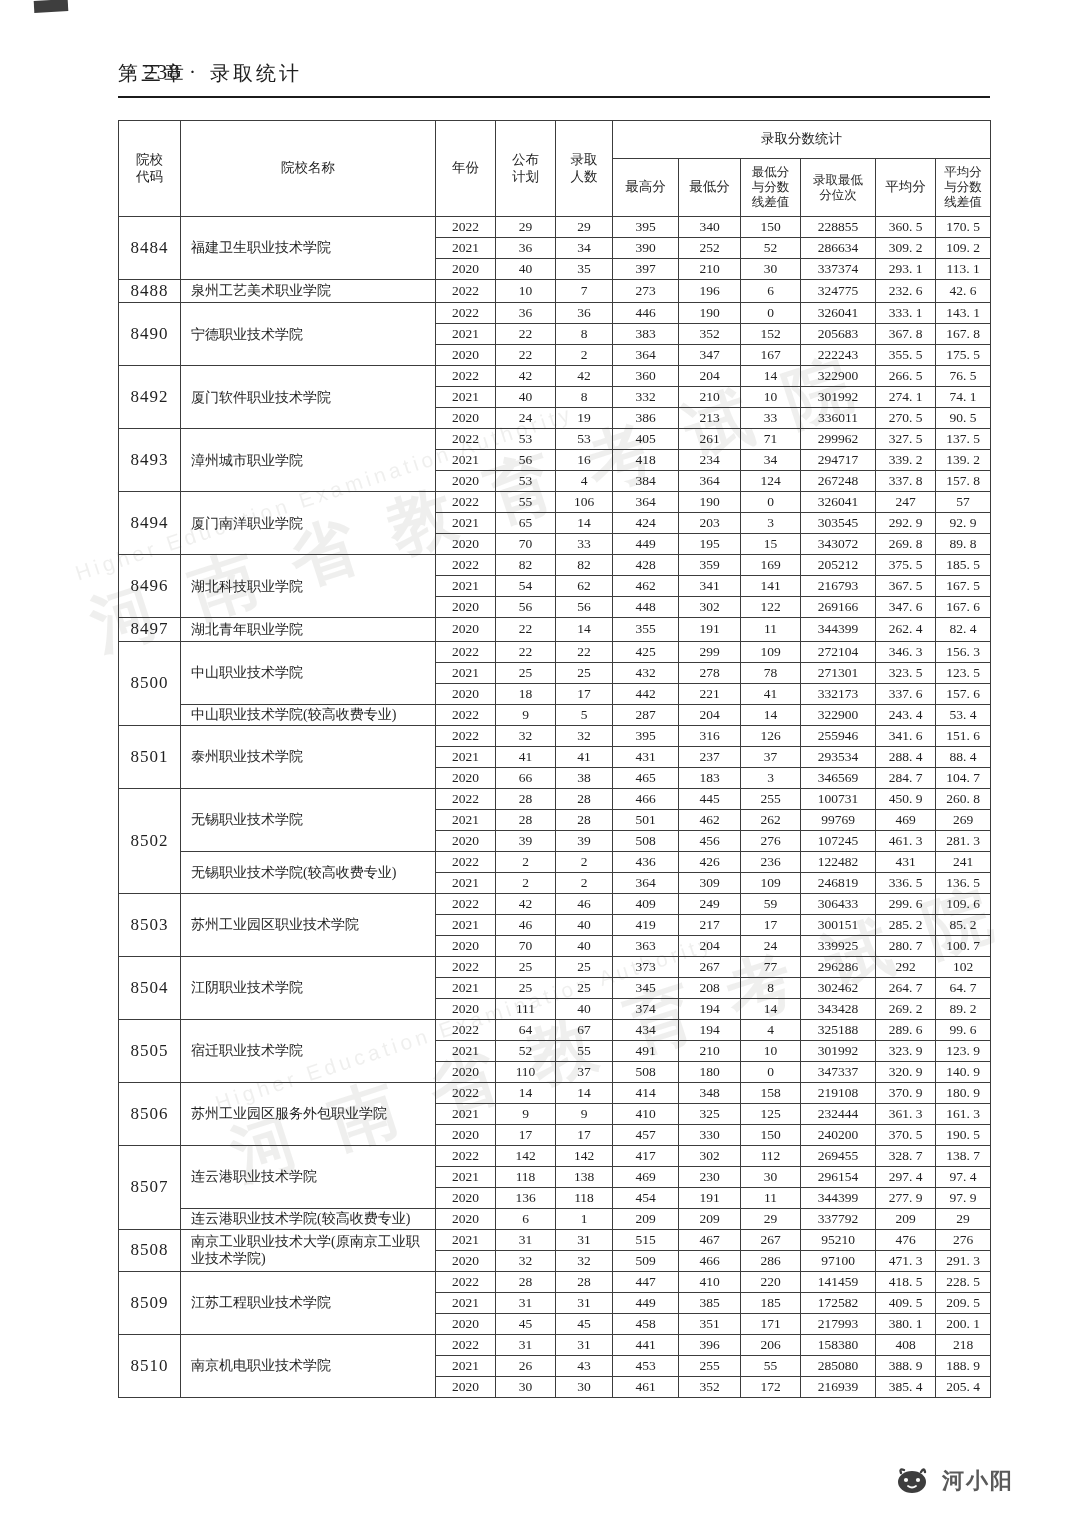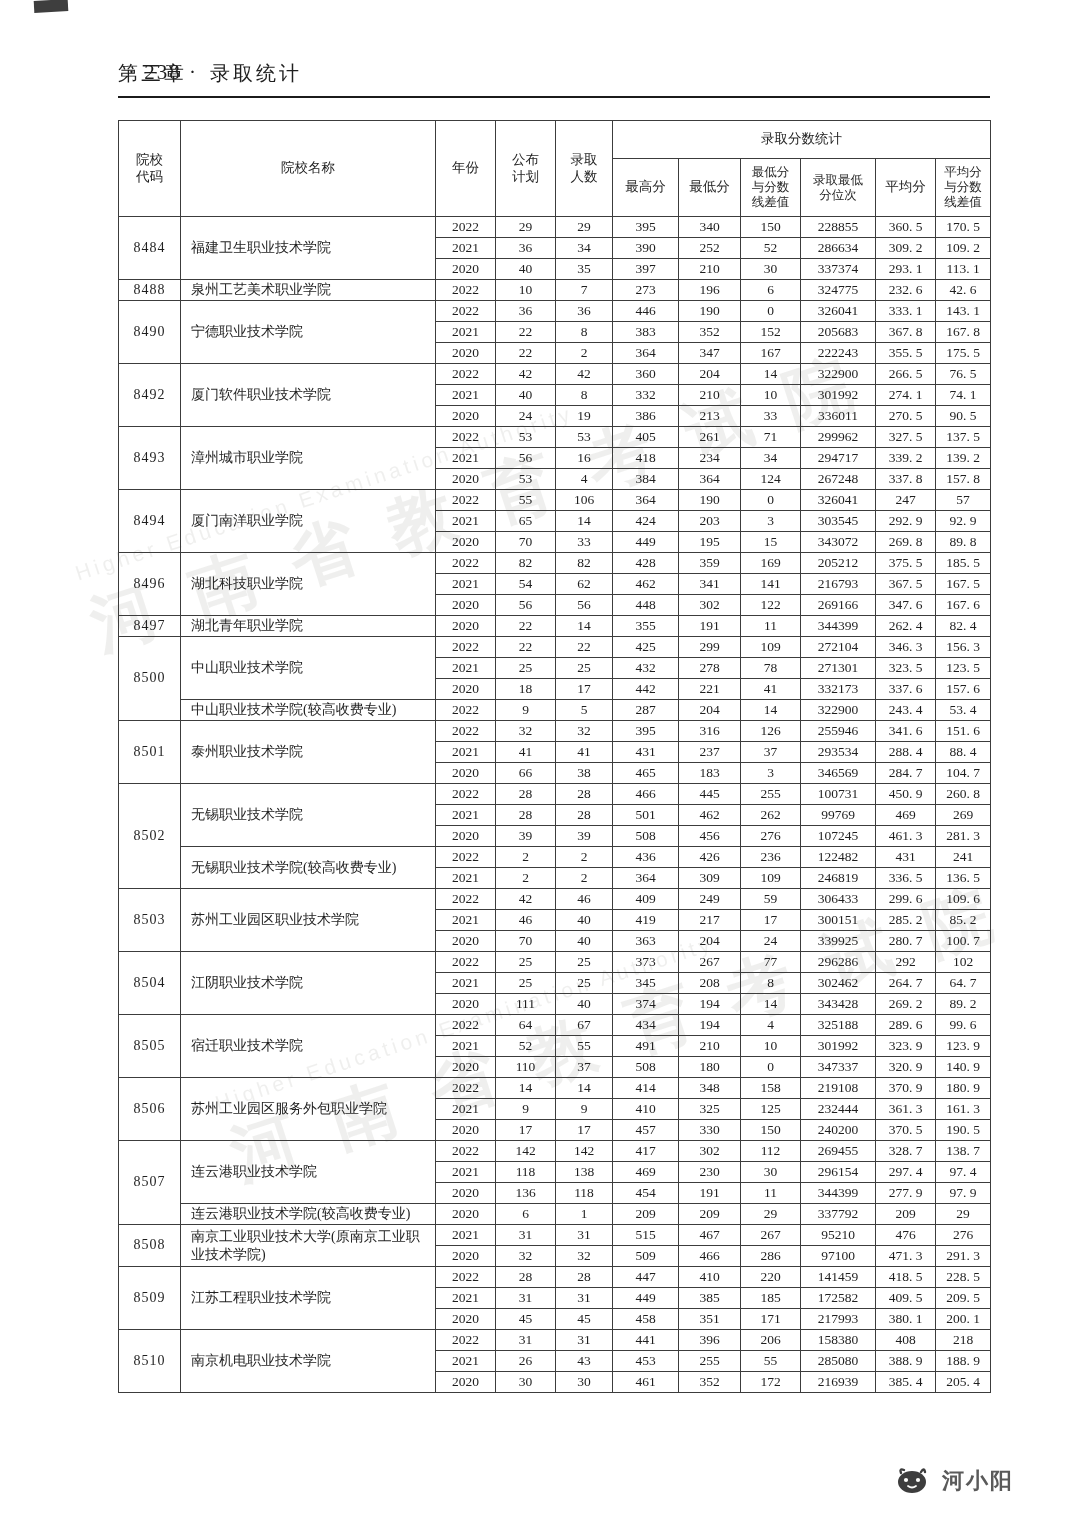--- a/index.html
+++ b/index.html
@@ -54,21 +54,21 @@
     text-align:center; vertical-align:middle;
     font-size:13.5px; line-height:1.2;
     padding:1px 2px;
     background:transparent;
   }
   thead th { font-weight:normal; white-space:pre-line; }
   thead tr.h1 th { height:38px; }
   thead tr.h2 th { height:58px; }
   thead th.small { font-size:12.5px; line-height:1.18; }
   tbody td { height:21px; }
-  td.code-cell { font-size:14px; letter-spacing:1px; }
+  td.code-cell { font-size:17px; letter-spacing:1px; }
   td.name-cell {
     text-align:left; padding:1px 6px 1px 10px;
     font-size:14px; line-height:1.25;font-family:Liberation Serif, serif;
   }
   
   .footer-brand {
     position:absolute; right:66px; bottom:30px;
     display:flex; align-items:center; gap:13px;
   }
   .brand-icon { width:34px; height:28px; display:inline-block; }

